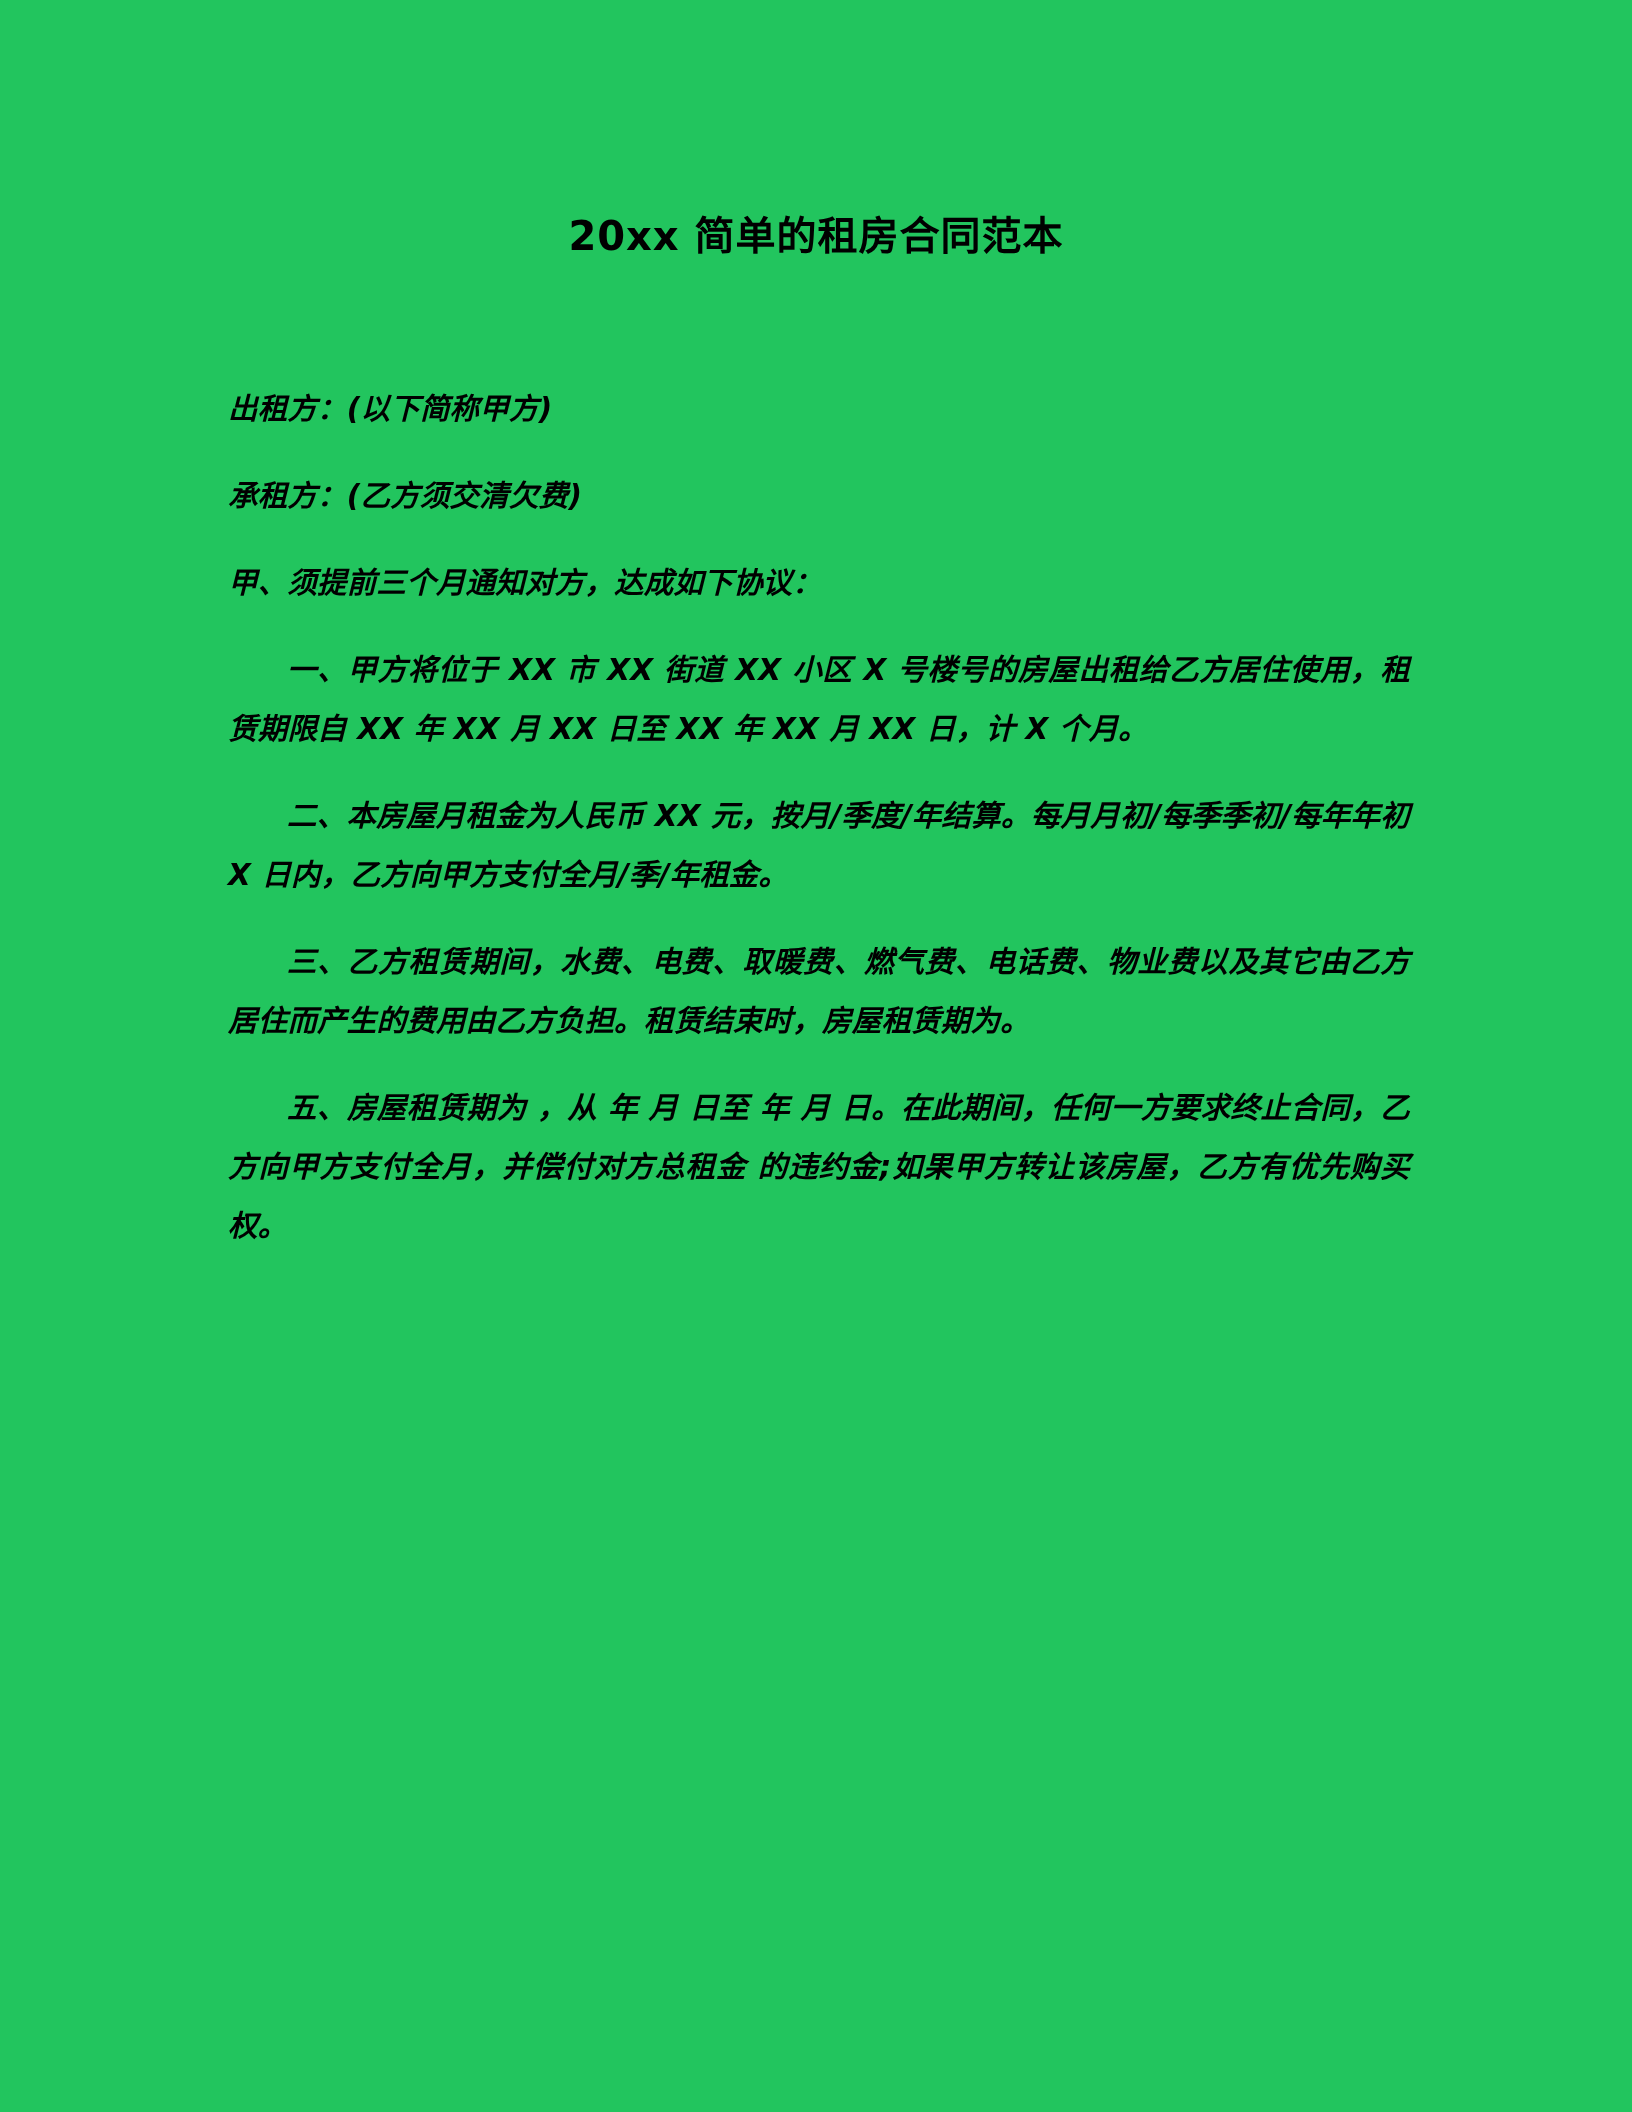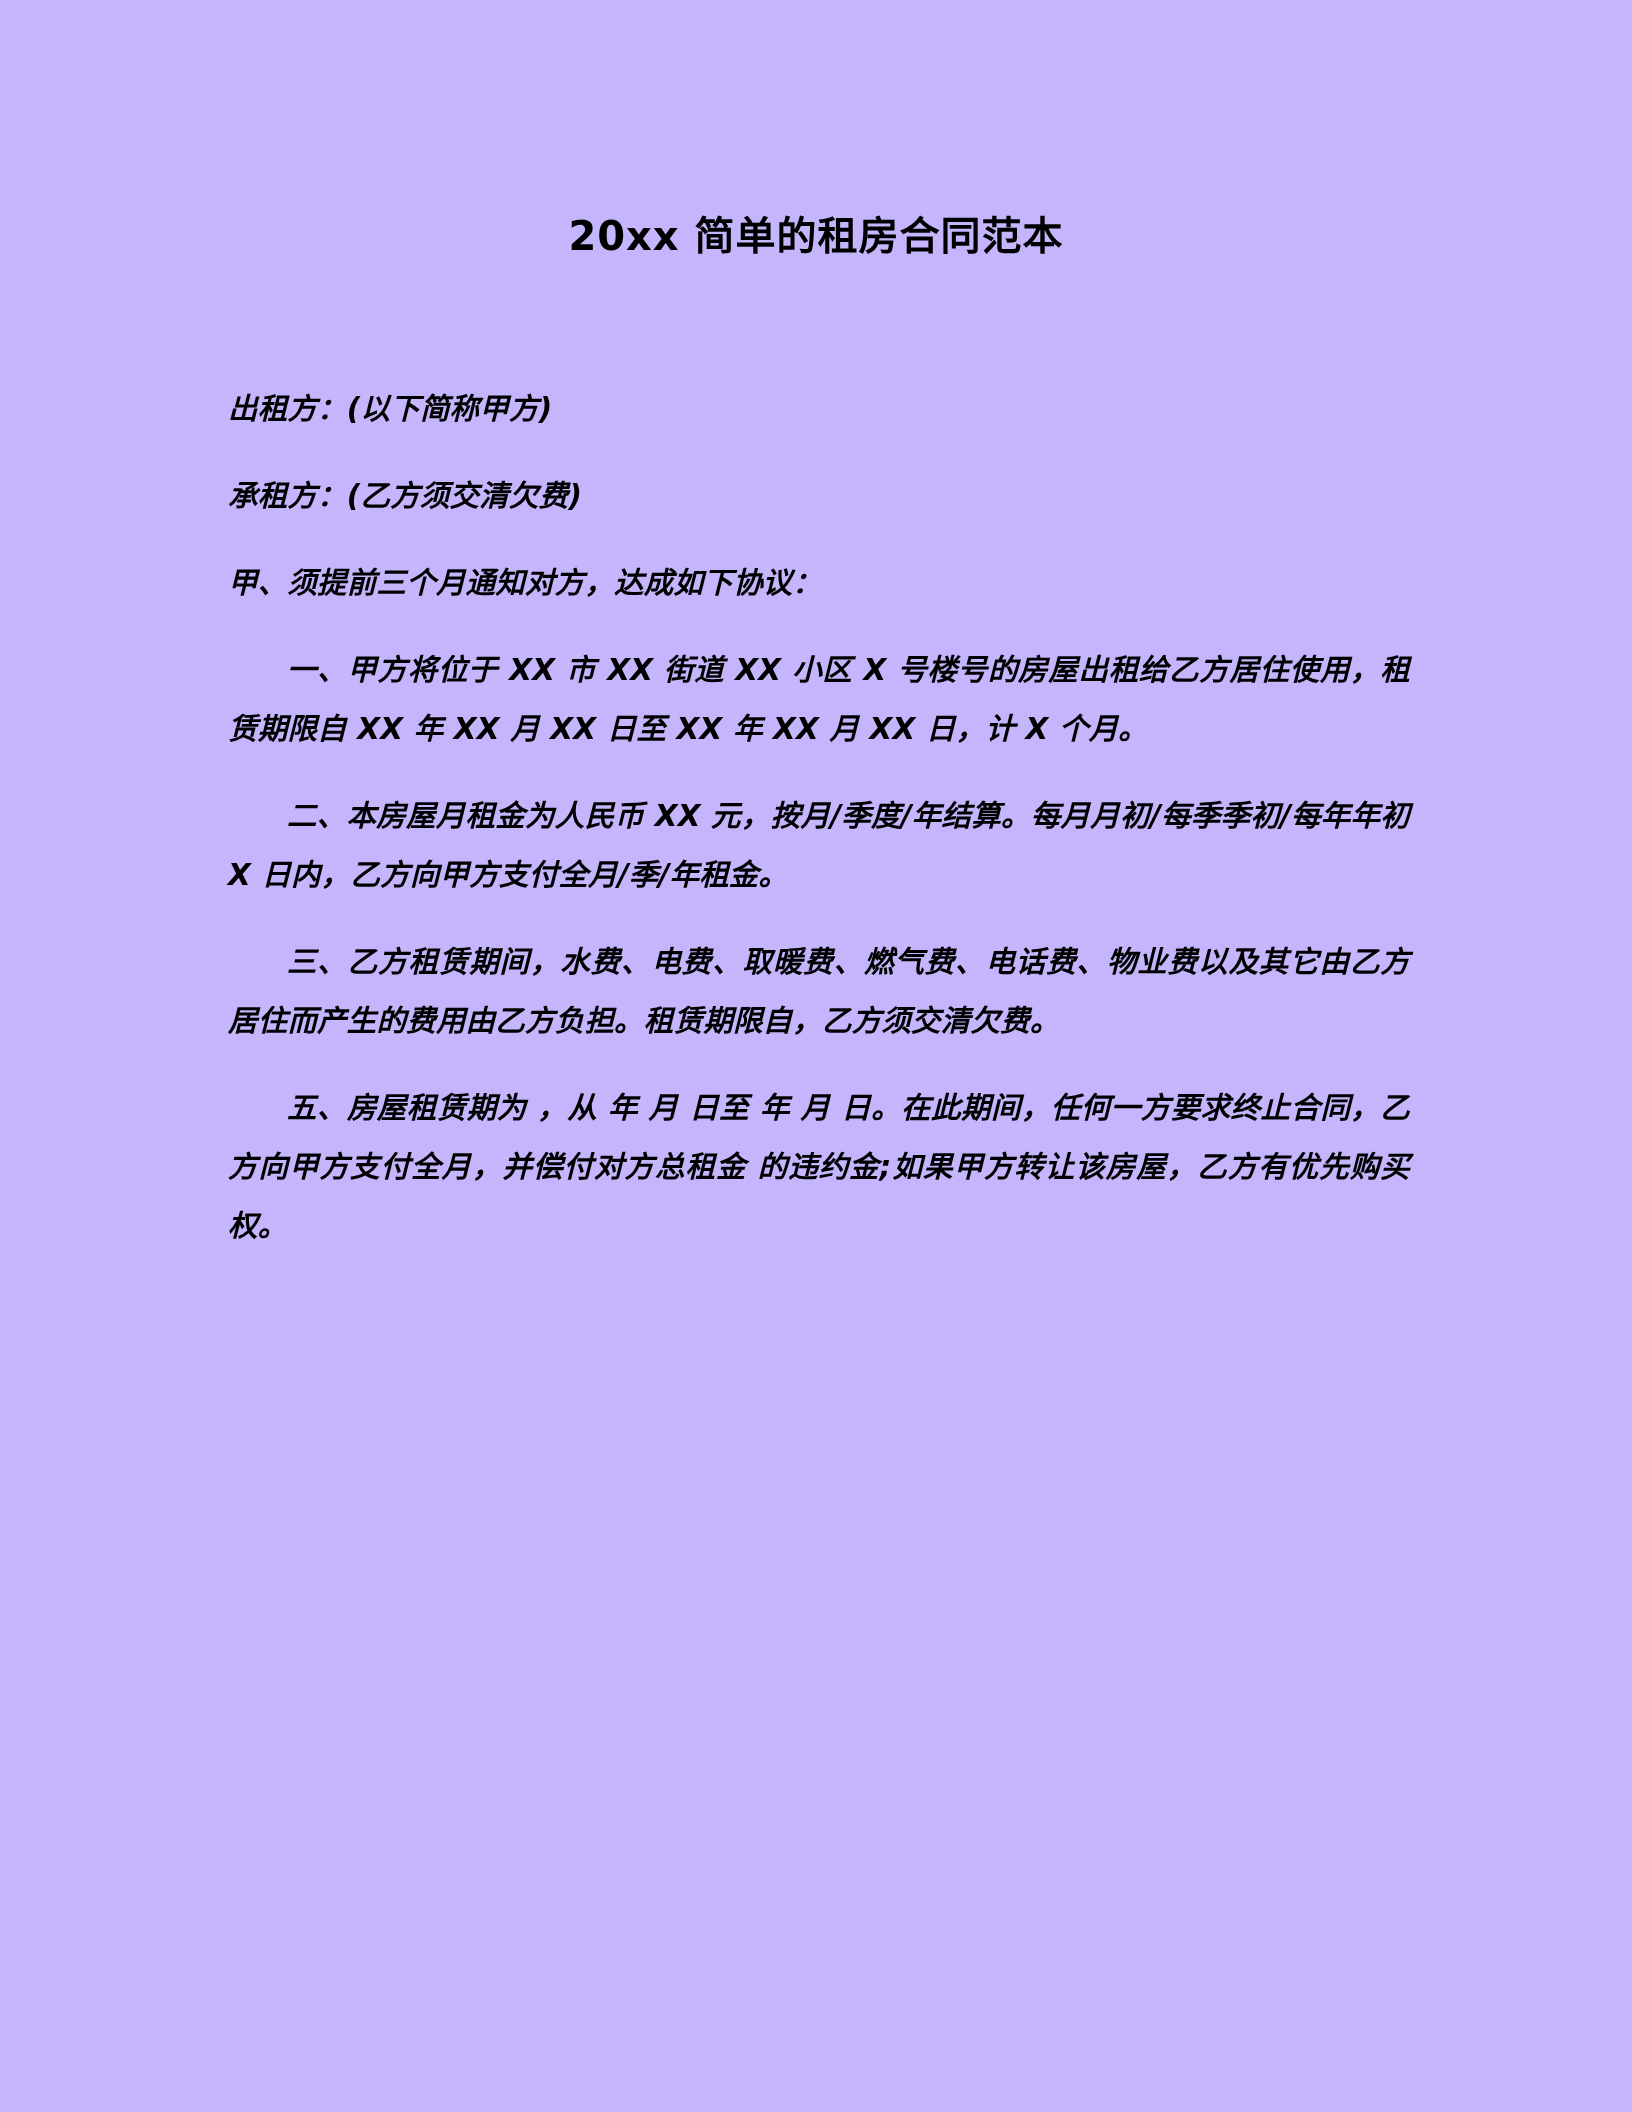--- a/index.html
+++ b/index.html
@@ -14,21 +14,21 @@
     font-family: "DejaVu Sans", "Liberation Sans", sans-serif;
     color: #000000;
     -webkit-font-smoothing: antialiased;
   }
   .page {
     position: relative;
     width: 1632px;
     min-height: 2112px;
     box-sizing: border-box;
     padding: 0;
-    background: #c4b5fd;
+    background: #22c55e;
   }
   .doc-title {
     text-align: center;
     font-size: 40px;
     font-weight: bold;
     letter-spacing: 1px;
     margin: 0;
     padding-top: 210px;
     line-height: 1.3;
   }
@@ -66,19 +66,19 @@
     <p class="para">出租方：(以下简称甲方)</p>
 
     <p class="para">承租方：(乙方须交清欠费)</p>
 
     <p class="para">甲、须提前三个月通知对方，达成如下协议：</p>
 
     <p class="para indent">一、甲方将位于 XX 市 XX 街道 XX 小区 X 号楼号的房屋出租给乙方居住使用，租赁期限自 XX 年 XX 月 XX 日至 XX 年 XX 月 XX 日，计 X 个月。</p>
 
     <p class="para indent">二、本房屋月租金为人民币 XX 元，按月/季度/年结算。每月月初/每季季初/每年年初 X 日内，乙方向甲方支付全月/季/年租金。</p>
 
-    <p class="para indent">三、乙方租赁期间，水费、电费、取暖费、燃气费、电话费、物业费以及其它由乙方居住而产生的费用由乙方负担。租赁期限自，乙方须交清欠费。</p>
+    <p class="para indent">三、乙方租赁期间，水费、电费、取暖费、燃气费、电话费、物业费以及其它由乙方居住而产生的费用由乙方负担。租赁结束时，房屋租赁期为。</p>
 
 
     <p class="para indent">五、房屋租赁期为 ，从 年 月 日至 年 月 日。在此期间，任何一方要求终止合同，乙方向甲方支付全月，并偿付对方总租金 的违约金;如果甲方转让该房屋，乙方有优先购买权。</p>
 
   </div>
 </div>
 
 </body></html>

